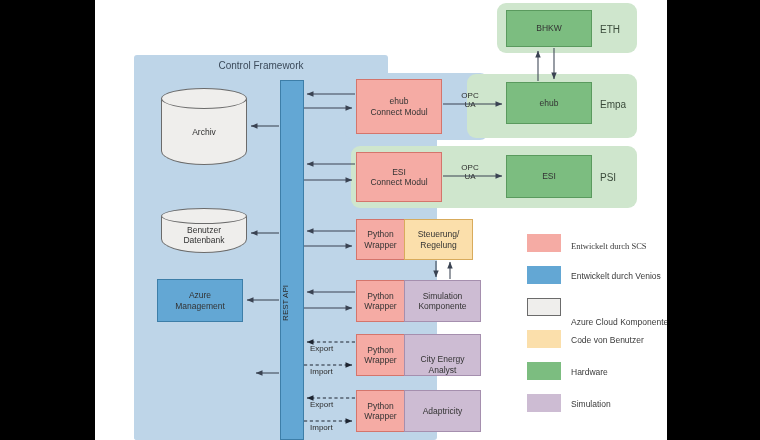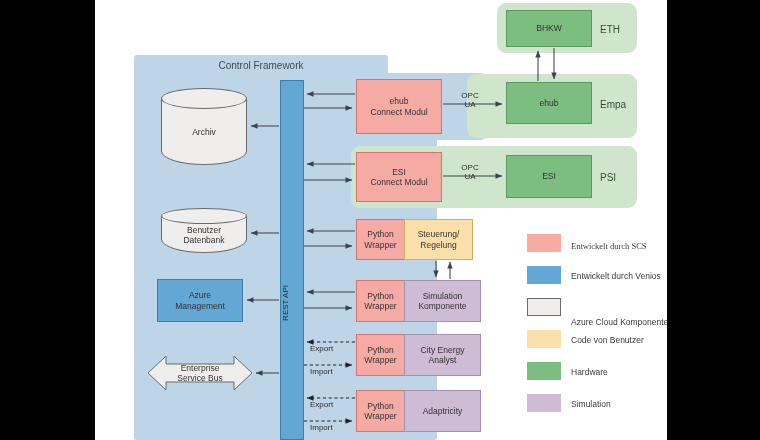--- a/index.html
+++ b/index.html
@@ -179,27 +179,20 @@
       <div class="top" style="top:0px; height:16px;"></div>
       <div class="cyl-label" style="top:17px;">Benutzer</div>
       <div class="cyl-label" style="top:27px;">Datenbank</div>
     </div>
 
     <div class="abs box box-venios" style="left:62px; top:279px; width:86px; height:43px; flex-direction:column;">
       <span>Azure</span>
       <span>Management</span>
     </div>
 
-    <div class="abs" style="left:53px; top:352px; width:104px; height:42px;">
-      <svg width="104" height="42" viewBox="0 0 104 42">
-        <polygon points="0,21 18,4 18,12 86,12 86,4 104,21 86,38 86,30 18,30 18,38" fill="#efeeec" stroke="#6b6b6b" stroke-width="1"></polygon>
-      </svg>
-      <div class="abs" style="left:0; top:11px; width:104px; text-align:center; font-size:8.5px; color:#333;">Enterprise</div>
-      <div class="abs" style="left:0; top:21px; width:104px; text-align:center; font-size:8.5px; color:#333;">Service Bus</div>
-    </div>
 
     <div class="abs restbar" style="left:185px; top:80px; width:24px; height:360px;"></div>
     <div class="restbar-label" style="left:186px; top:285px; transform: rotate(-90deg) translate(-100%, 0);">REST API</div>
 
     <div class="abs box box-scs" style="left:261px; top:79px; width:86px; height:55px; flex-direction:column;">
       <span>ehub</span>
       <span>Connect Modul</span>
     </div>
 
     <div class="abs box box-scs" style="left:261px; top:152px; width:86px; height:50px; flex-direction:column;">
@@ -246,21 +239,21 @@
     </div>
     <div class="abs box box-sim" style="left:309px; top:280px; width:77px; height:42px; flex-direction:column;">
       <span>Simulation</span>
       <span>Komponente</span>
     </div>
 
     <div class="abs box box-scs" style="left:261px; top:334px; width:49px; height:42px; flex-direction:column;">
       <span>Python</span>
       <span>Wrapper</span>
     </div>
-    <div class="abs box box-sim" style="left:309px; top:334px; width:77px; height:42px; flex-direction:column;">
+    <div class="abs box box-sim" style="left:309px; top:334px; width:77px; height:42px; flex-direction:column;justify-content:flex-end;">
       <span>City Energy</span>
       <span>Analyst</span>
     </div>
 
     <div class="abs box box-scs" style="left:261px; top:390px; width:49px; height:42px; flex-direction:column;">
       <span>Python</span>
       <span>Wrapper</span>
     </div>
     <div class="abs box box-sim" style="left:309px; top:390px; width:77px; height:42px;">
       <span>Adaptricity</span>

